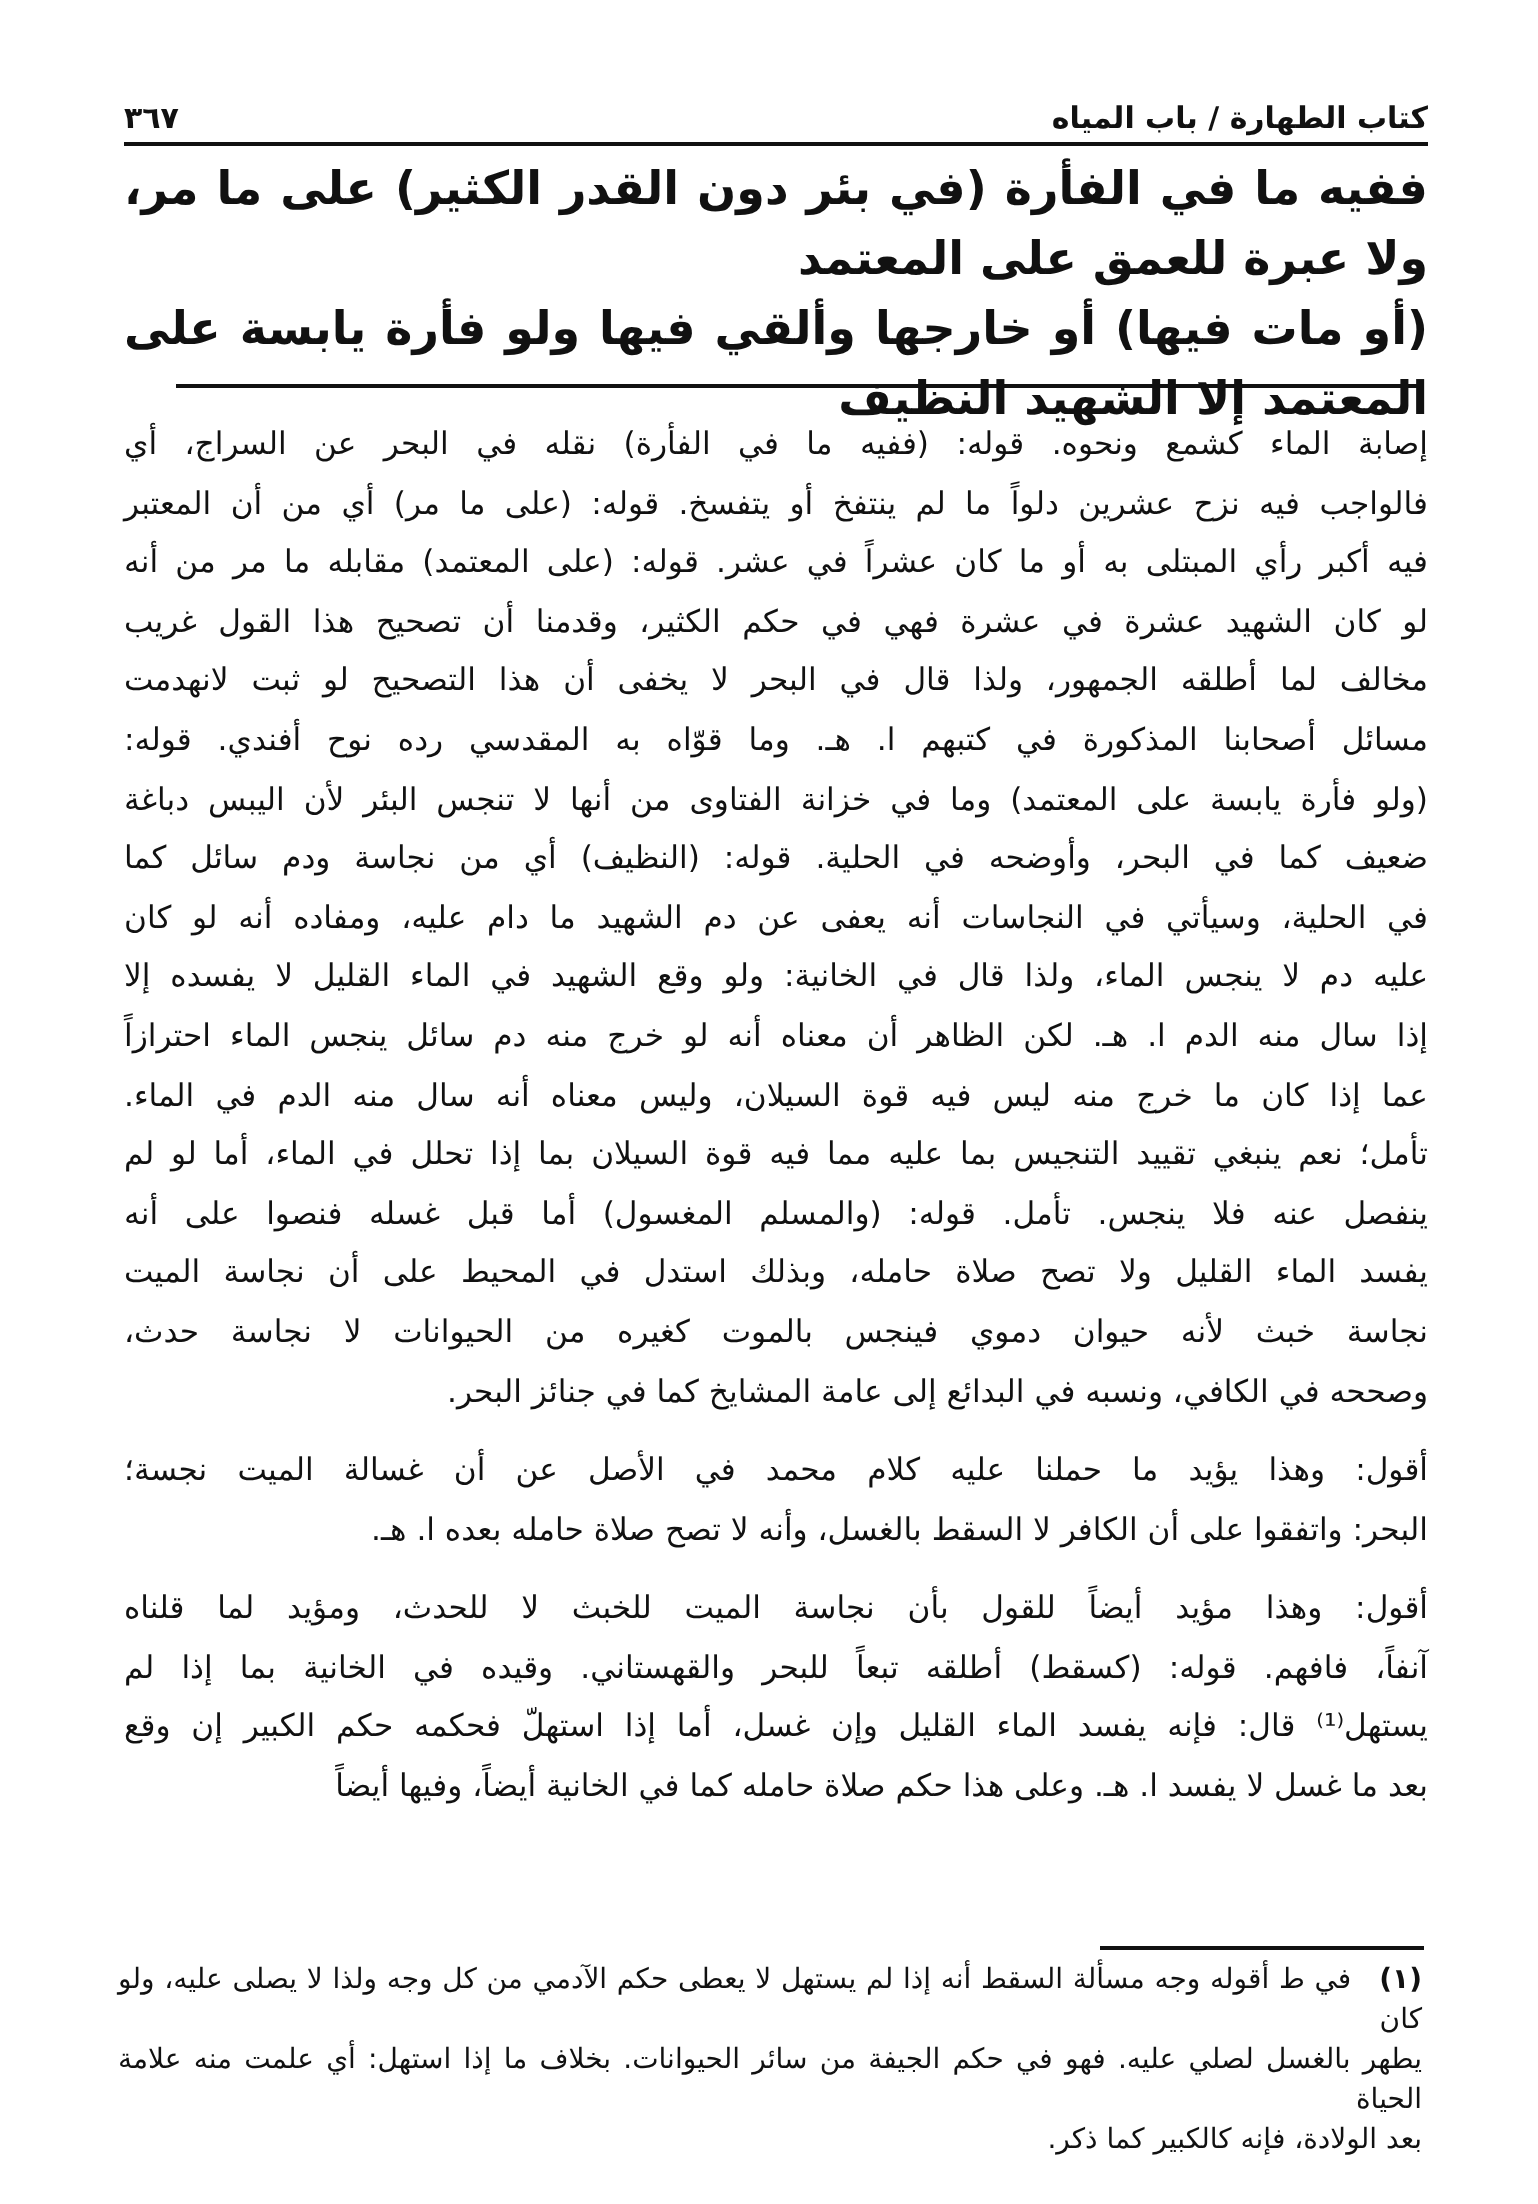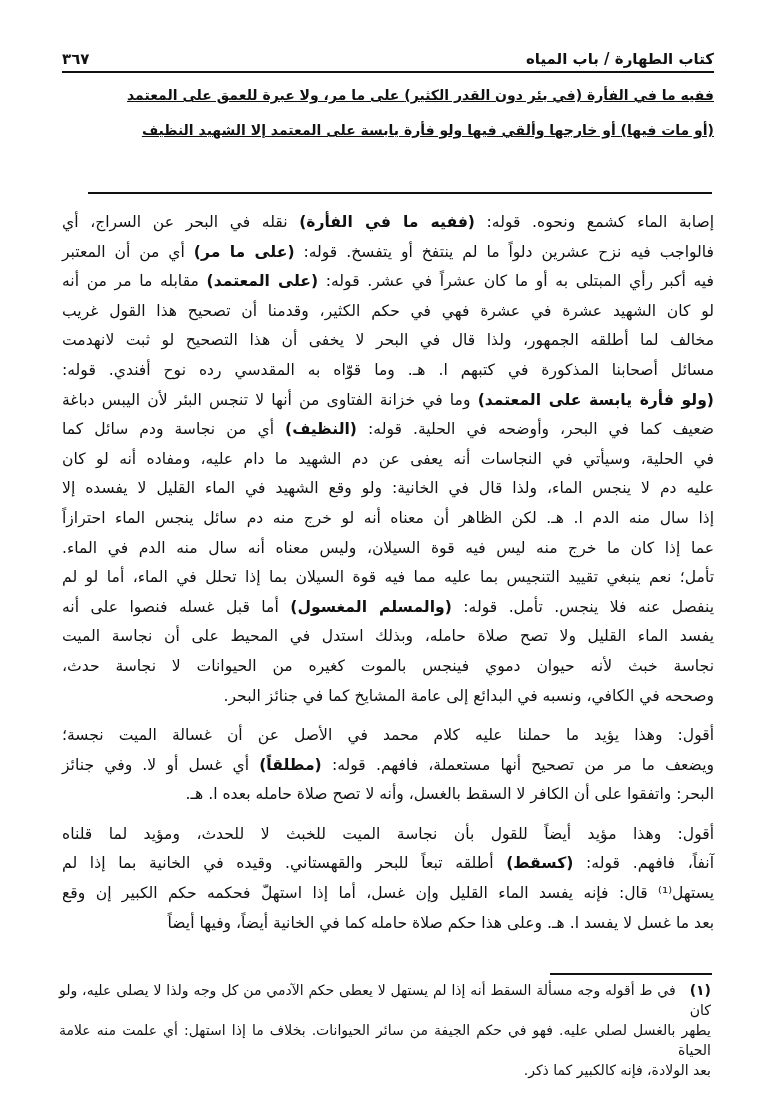--- a/index.html
+++ b/index.html
@@ -4,29 +4,29 @@
 <style>
   html, body { margin: 0; padding: 0; background: #ffffff; }
   body { width: 769px; height: 1102px; position: relative; overflow: hidden;
          font-family: "DejaVu Sans", sans-serif; color: #111; }
   .page { position: absolute; left: 0; top: 0; width: 769px; height: 1102px; }
   .header { position: absolute; left: 62px; width: 652px; top: 40px; height: 28px;
             display: flex; justify-content: space-between; align-items: flex-end;
             direction: rtl; font-weight: bold; font-size: 15px; }
   .header-rule { position: absolute; left: 62px; width: 652px; top: 71px; height: 2px; background: #111; }
   .matn { position: absolute; left: 62px; width: 652px; top: 78px; direction: rtl;
-          text-align: justify; text-align-last: right; font-size: 14px; line-height: 35px; font-weight: bold; text-decoration: underline; }
+          text-align: justify; text-align-last: right; font-size: 23px; line-height: 35px; font-weight: bold; }
   .matn p { margin: 0; }
   .matn-rule { position: absolute; left: 88px; width: 624px; top: 192px; height: 2px; background: #111; }
   .sharh { position: absolute; left: 62px; width: 652px; top: 208px; direction: rtl;
            font-size: 15.6px; line-height: 29.6px; }
   .sharh p { margin: 0; text-align: justify; text-align-last: justify; }
   .sharh p.last { text-align-last: right; }
   .sharh .para { margin-top: 10px; }
-  b.q { font-weight: bold; }
+  b.q { font-weight: normal; }
   .fn-rule { position: absolute; left: 550px; width: 162px; top: 973px; height: 1.5px; background: #111; }
   .footnotes { position: absolute; left: 59px; width: 652px; top: 980px; direction: rtl;
                font-size: 14px; line-height: 20px; }
   .footnotes p { margin: 0; text-align: justify; text-align-last: justify; }
   .footnotes p.last { text-align-last: right; }
   .fn-num { display: inline-block; margin-left: 14px; font-weight: bold; }
 </style>
 </head>
 <body>
 
@@ -63,21 +63,20 @@
         <p>إذا سال منه الدم ا. هـ. لكن الظاهر أن معناه أنه لو خرج منه دم سائل ينجس الماء احترازاً</p>
         <p>عما إذا كان ما خرج منه ليس فيه قوة السيلان، وليس معناه أنه سال منه الدم في الماء.</p>
         <p>تأمل؛ نعم ينبغي تقييد التنجيس بما عليه مما فيه قوة السيلان بما إذا تحلل في الماء، أما لو لم</p>
         <p>ينفصل عنه فلا ينجس. تأمل. قوله: <b class="q">(والمسلم المغسول)</b> أما قبل غسله فنصوا على أنه</p>
         <p>يفسد الماء القليل ولا تصح صلاة حامله، وبذلك استدل في المحيط على أن نجاسة الميت</p>
         <p>نجاسة خبث لأنه حيوان دموي فينجس بالموت كغيره من الحيوانات لا نجاسة حدث،</p>
         <p class="last">وصححه في الكافي، ونسبه في البدائع إلى عامة المشايخ كما في جنائز البحر.</p>
       </div>
       <div class="para">
         <p>أقول: وهذا يؤيد ما حملنا عليه كلام محمد في الأصل عن أن غسالة الميت نجسة؛</p>
-        <p>ويضعف ما مر من تصحيح أنها مستعملة، فافهم. قوله: <b class="q">(مطلقاً)</b> أي غسل أو لا. وفي جنائز</p>
         <p class="last">البحر: واتفقوا على أن الكافر لا السقط بالغسل، وأنه لا تصح صلاة حامله بعده ا. هـ.</p>
       </div>
       <div class="para">
         <p>أقول: وهذا مؤيد أيضاً للقول بأن نجاسة الميت للخبث لا للحدث، ومؤيد لما قلناه</p>
         <p>آنفاً، فافهم. قوله: <b class="q">(كسقط)</b> أطلقه تبعاً للبحر والقهستاني. وقيده في الخانية بما إذا لم</p>
         <p>يستهل⁽¹⁾ قال: فإنه يفسد الماء القليل وإن غسل، أما إذا استهلّ فحكمه حكم الكبير إن وقع</p>
         <p class="last">بعد ما غسل لا يفسد ا. هـ. وعلى هذا حكم صلاة حامله كما في الخانية أيضاً، وفيها أيضاً</p>
       </div>
     </div>
 

